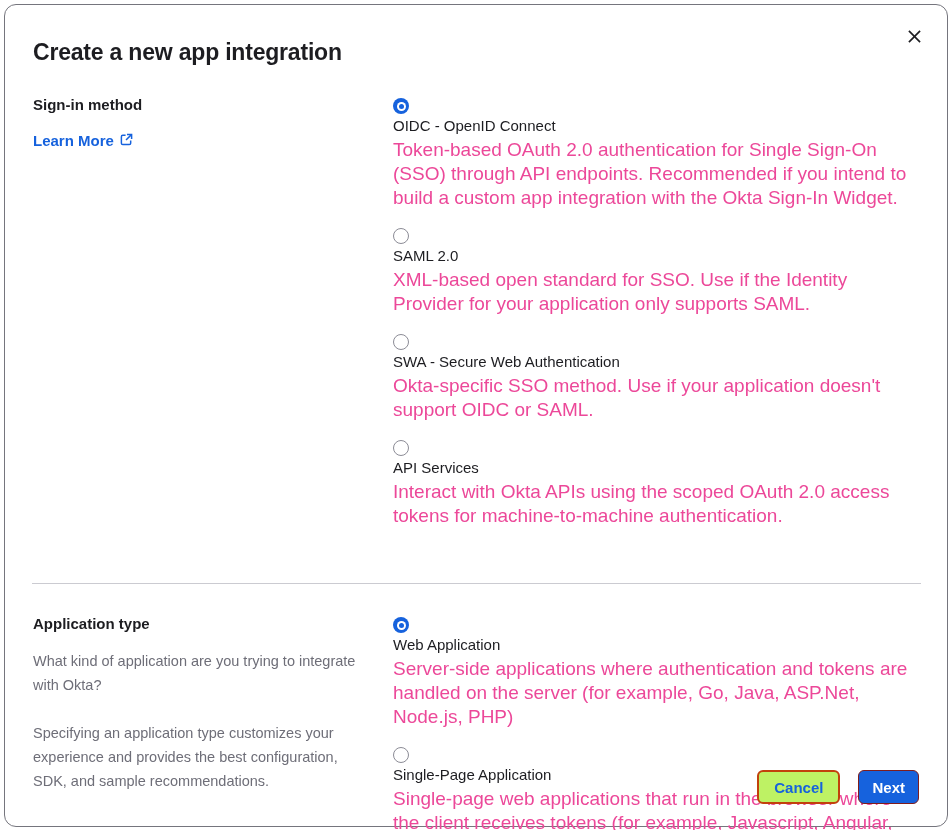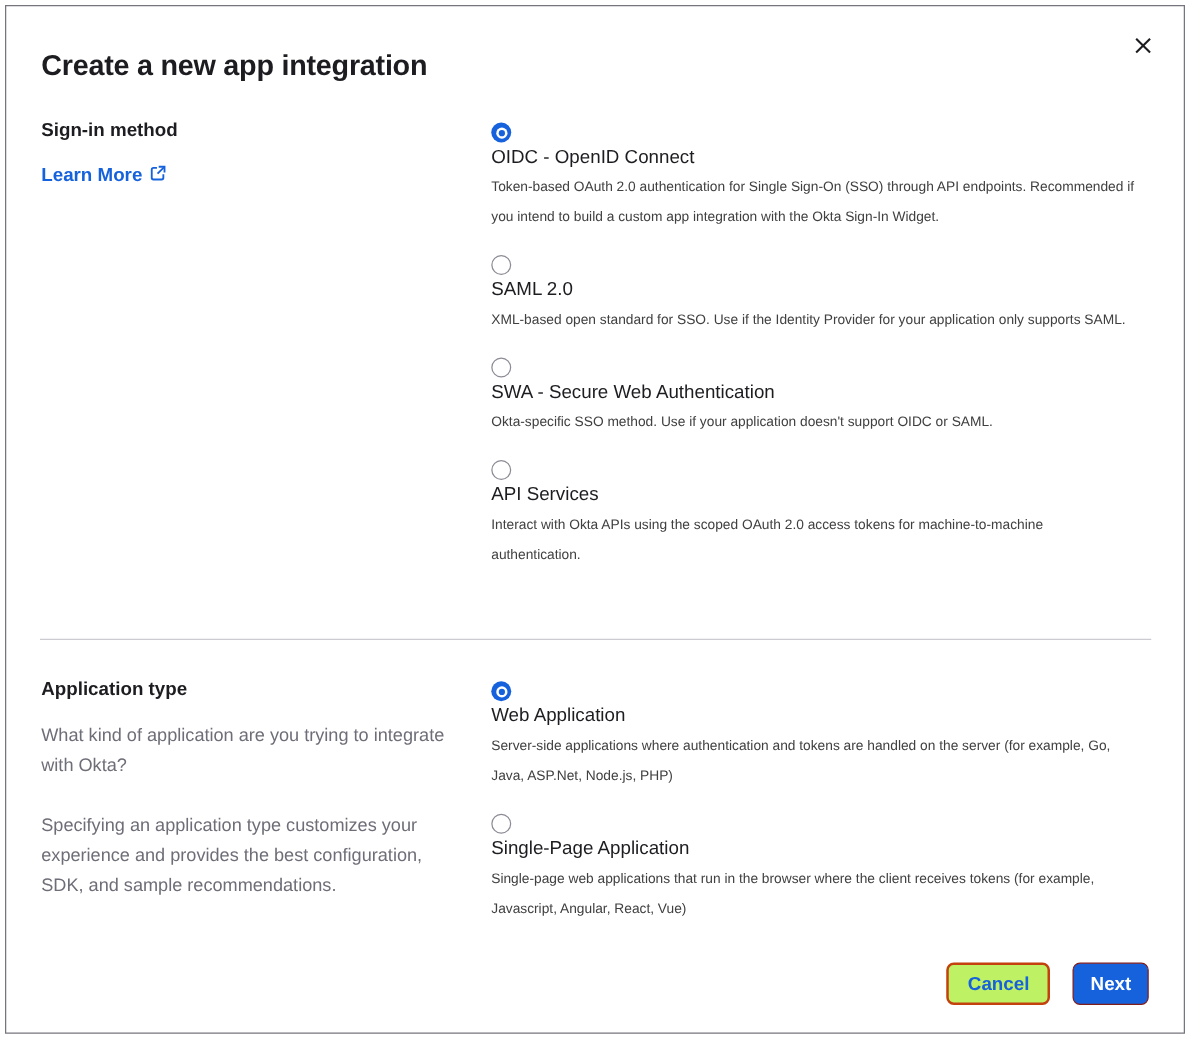--- a/index.html
+++ b/index.html
@@ -8,21 +8,21 @@
     background: #ffffff;
     font-family: "Liberation Sans", sans-serif;
     overflow: hidden;
   }
   .modal {
     position: absolute;
     left: 4px; top: 4px;
     width: 944px; height: 823px;
     background: #ffffff;
     border: 1px solid #75757d;
-    border-radius: 0;
+    border-radius: 12px;
   }
   .close-btn {
     position: absolute;
     top: 22px; right: 24px;
     width: 18px; height: 18px;
     background: none; border: none;
     cursor: pointer;
     color: #1d1d21;
     display: flex; align-items: center; justify-content: center;
   }
@@ -107,23 +107,23 @@
     border-radius: 50%;
     background: #1662dd;
   }
   .option-text { flex: 1 1 auto; min-width: 0; }
   .option-label {
     font-size: 15px;
     line-height: 24px;
     color: #1d1d21;
   }
   .option-desc {
-    font-size: 11px;
+    font-size: 19px;
     line-height: 24px;
-    color: #404040;
+    color: #ec4899;
   }
   .divider {
     border: none;
     border-top: 1px solid #cbcbd1;
     margin: 41px 26px 0 27px;
   }
   .section-apptype { margin-top: 29px; }
   .footer {
     position: absolute;
     right: 28px;

